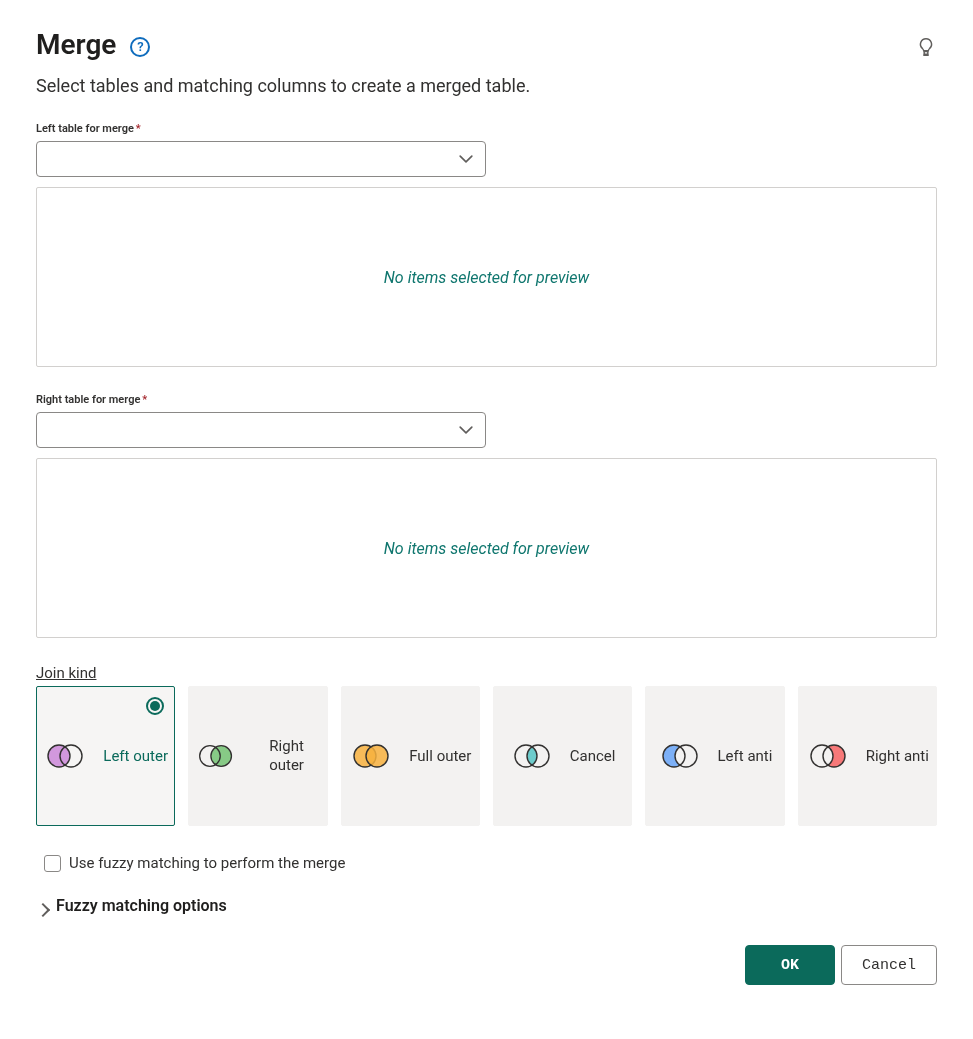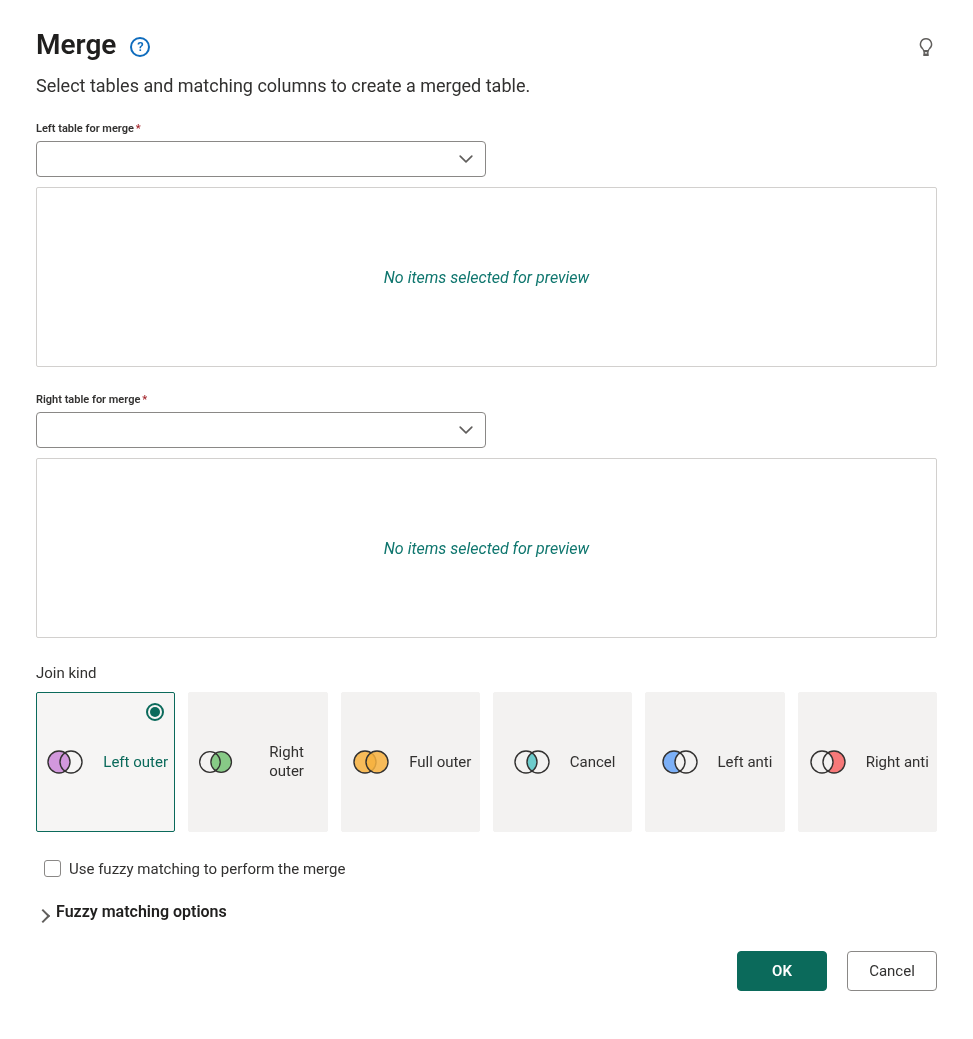--- a/index.html
+++ b/index.html
@@ -93,21 +93,22 @@
     align-items: center;
     justify-content: center;
     color: #0f766e;
     font-style: italic;
     font-size: 16px;
     margin-bottom: 26px;
   }
   .join-kind-label {
     font-size: 15px;
     color: #323130;
-    margin-bottom: 10px;
+    margin-bottom: 4px;
+    text-decoration: underline;
   }
   .join-grid {
     display: flex;
     gap: 13px;
     margin-bottom: 28px;
   }
   .join-card {
     flex: 1;
     height: 140px;
     background: #f3f2f1;
@@ -148,21 +149,21 @@
   }
   .venn { width: 44px; height: 26px; }
   .join-name {
     font-size: 15px;
     color: #323130;
     text-align: center;
     line-height: 1.25;
   }
   .fuzzy-check-row {
     display: flex;
-    align-items: flex-start;
+    align-items: center;
     gap: 8px;
     margin-bottom: 24px;
     padding-left: 8px;
   }
   .checkbox {
     width: 17px;
     height: 17px;
     border: 1px solid #8a8886;
     border-radius: 3px;
     background: #fff;
@@ -182,22 +183,23 @@
     width: 10px;
     height: 10px;
     border-top: 2px solid #605e5c;
     border-right: 2px solid #605e5c;
     transform: rotate(45deg);
     margin-left: 2px;
   }
   .footer {
     display: flex;
     justify-content: flex-end;
-    gap: 20px;
+    gap: 6px;
     margin-top: 16px;
+    font-family: Liberation Mono, monospace;
   }
   .btn {
     min-width: 90px;
     height: 40px;
     border-radius: 4px;
     font-size: 15px;
     display: flex;
     align-items: center;
     justify-content: center;
     padding: 0 20px;

